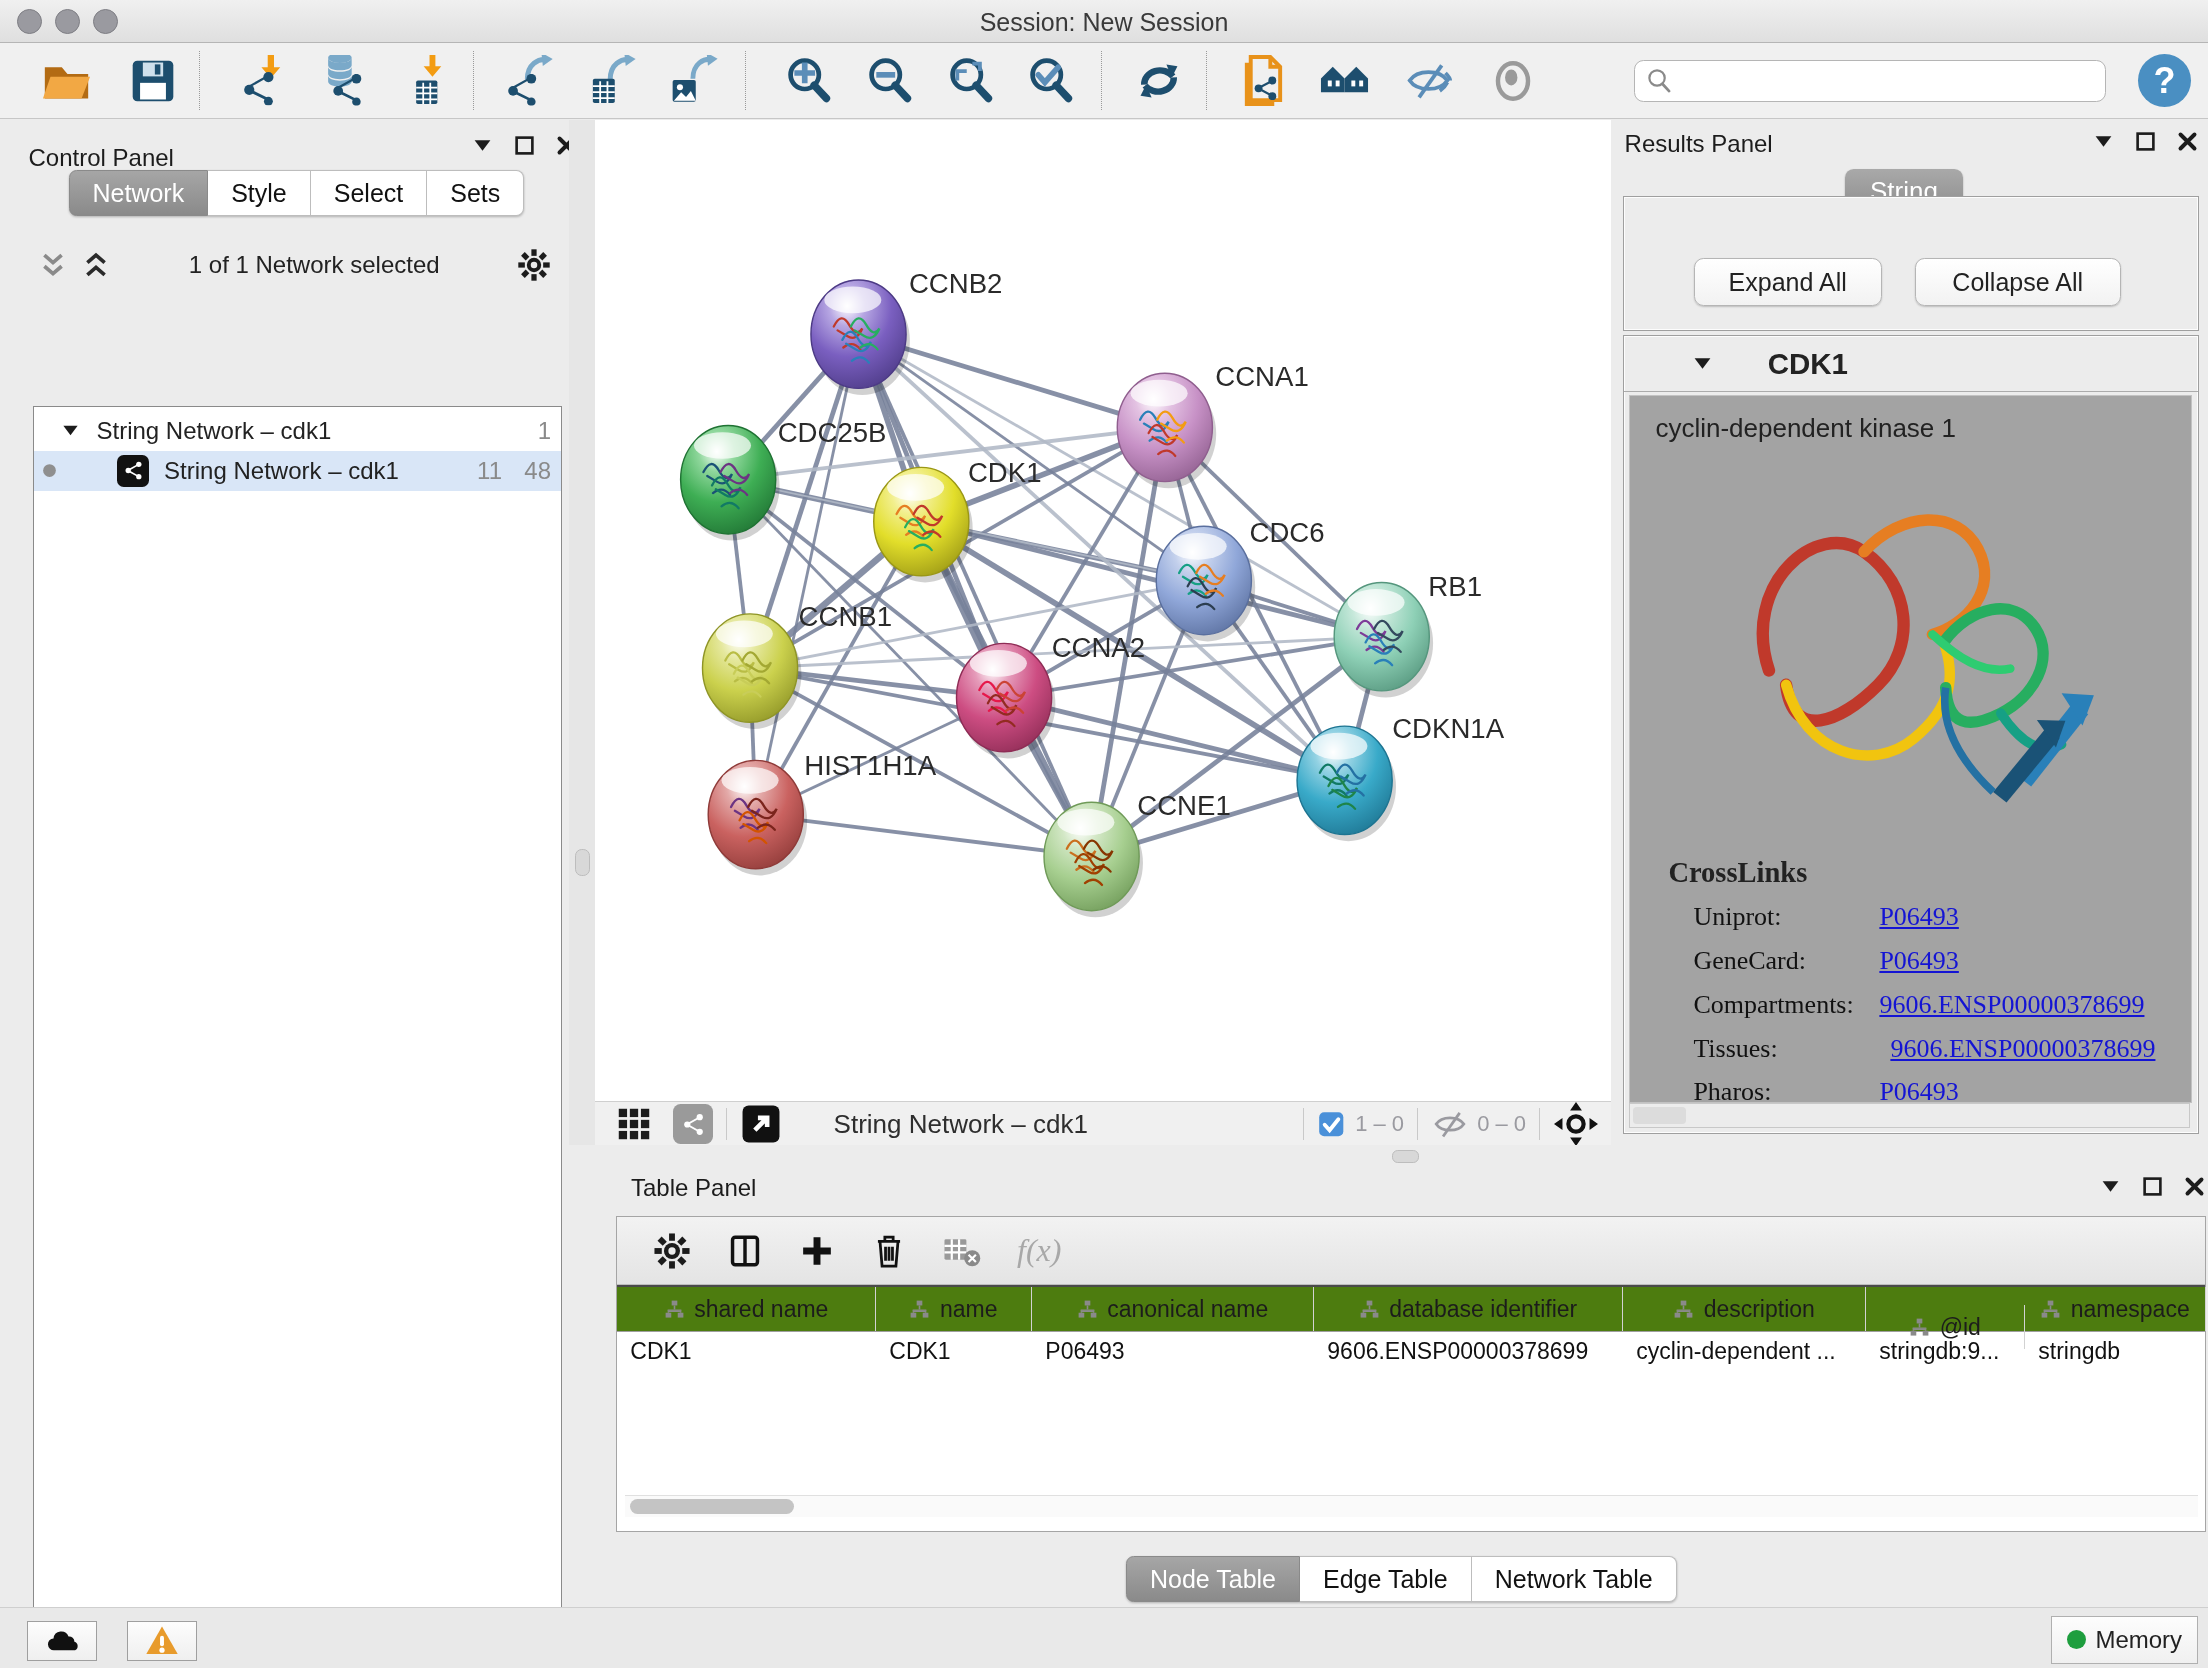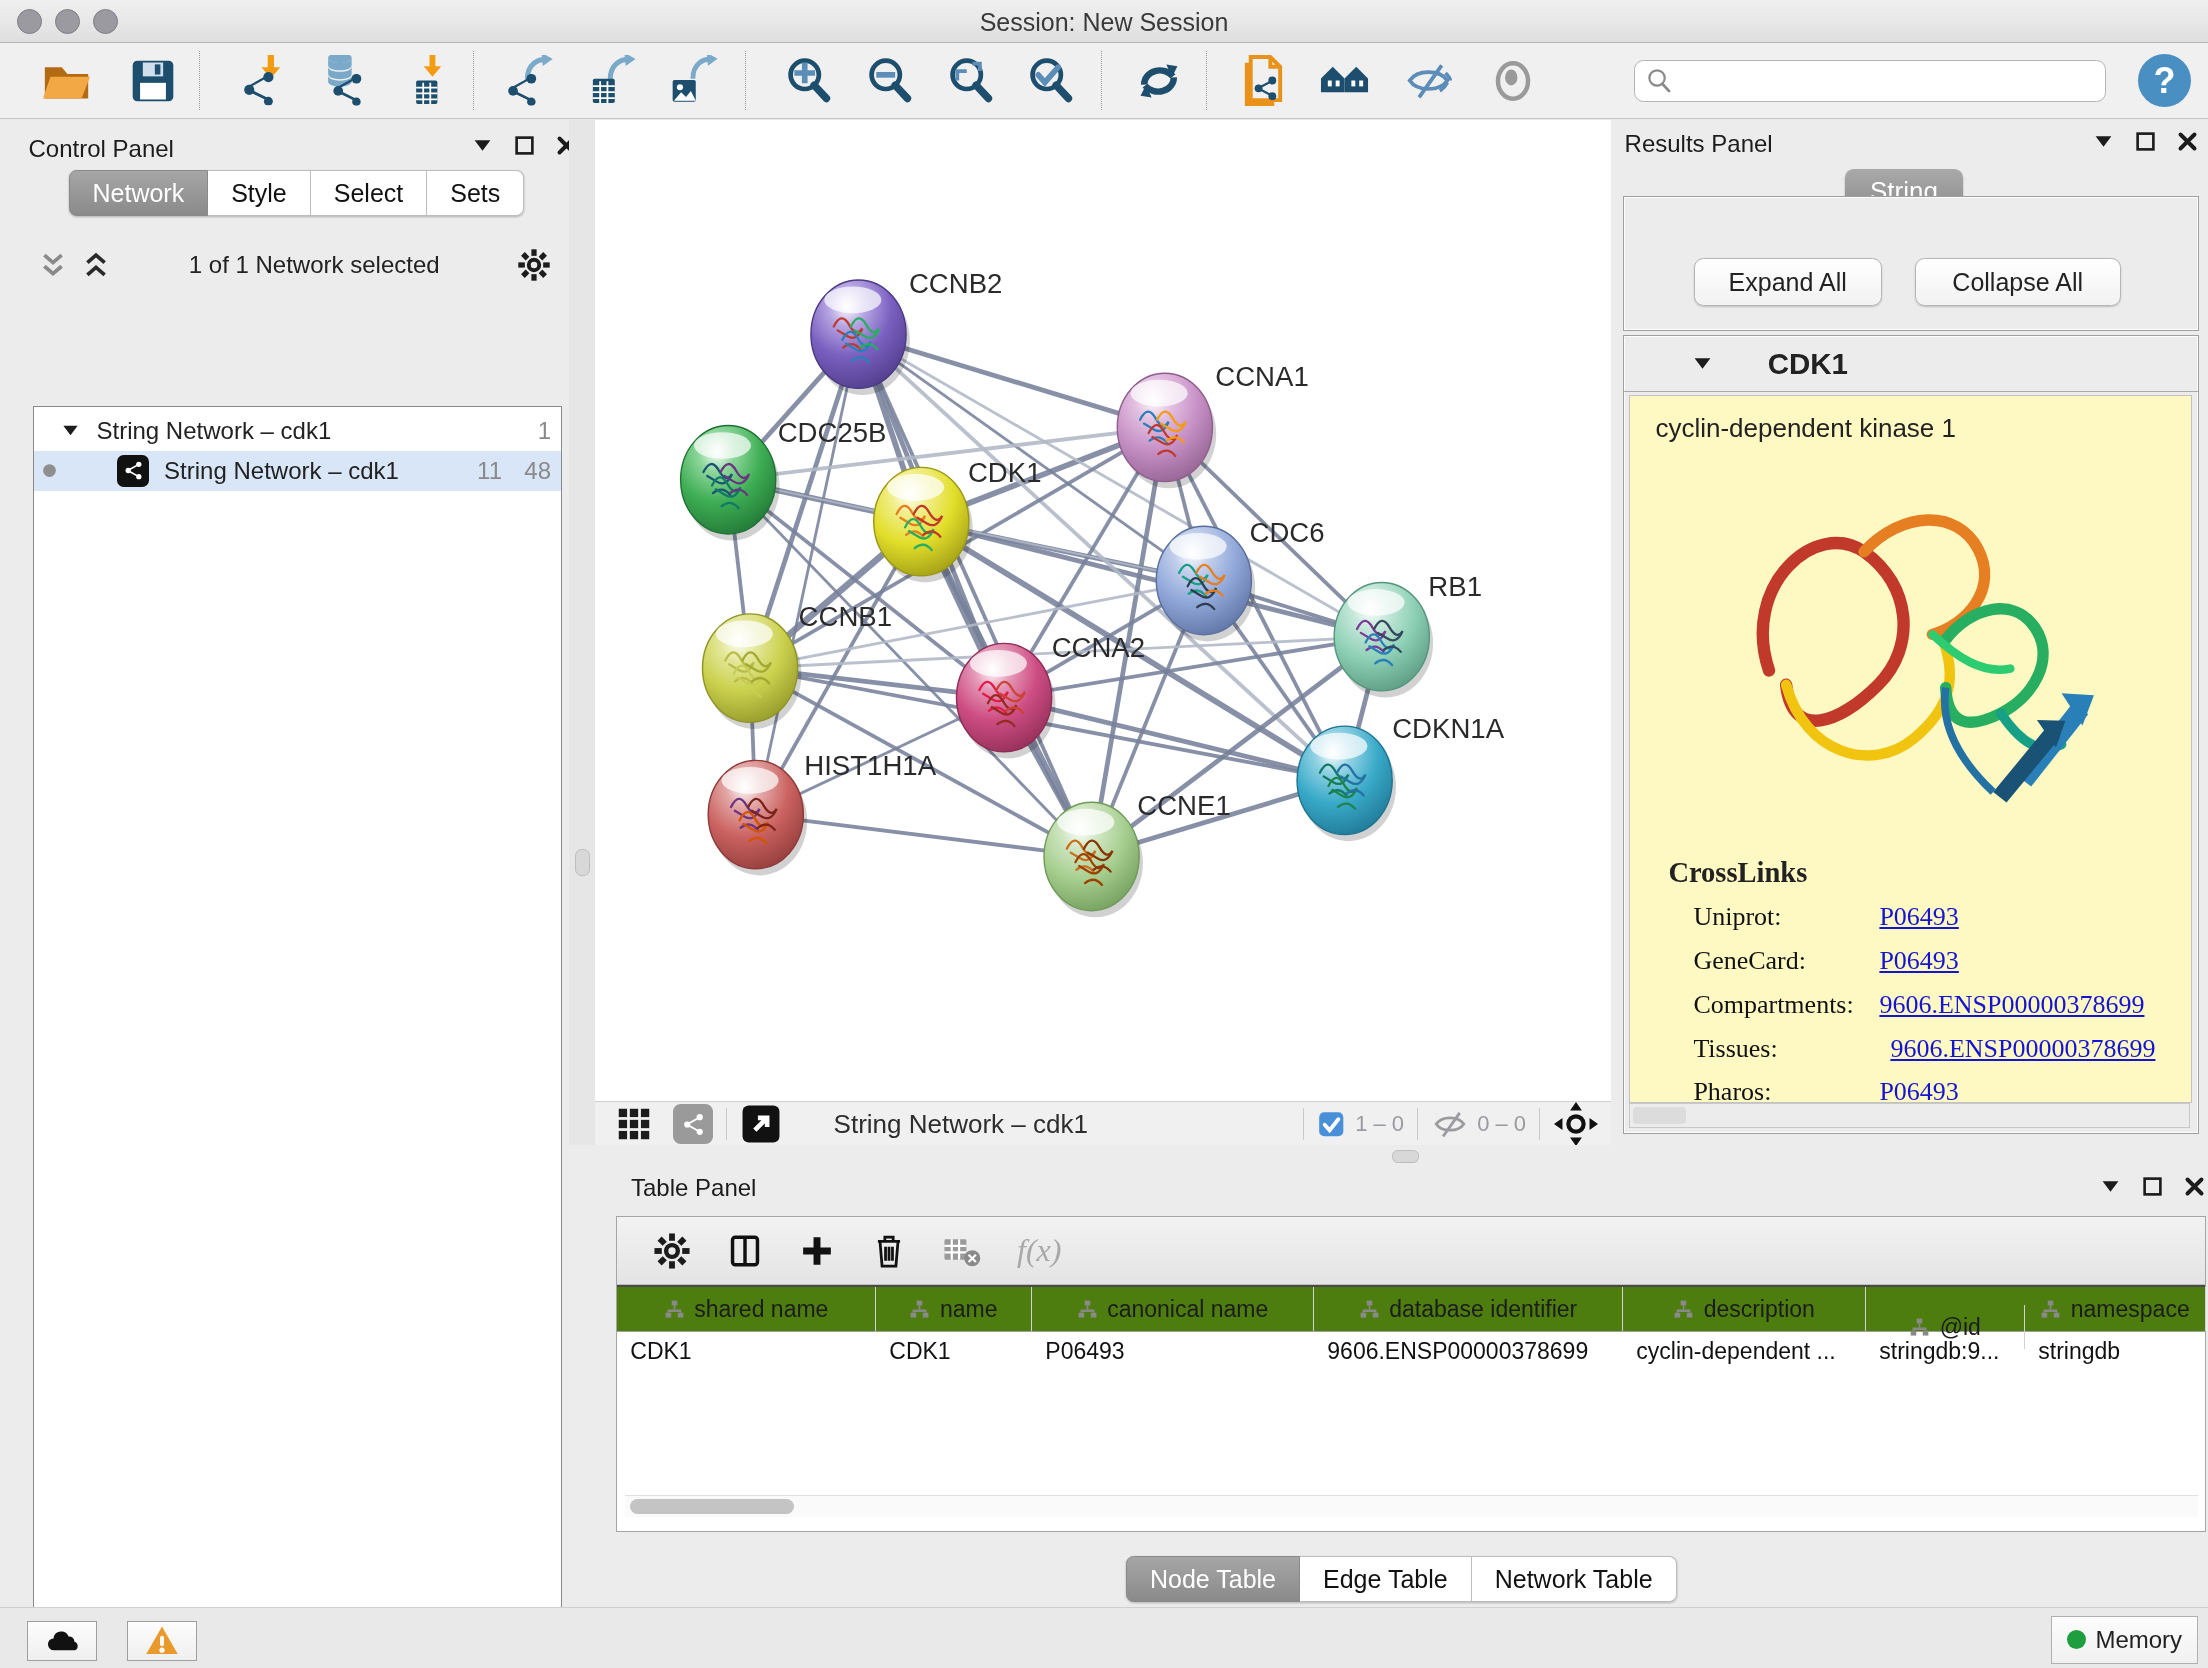--- a/index.html
+++ b/index.html
@@ -404,21 +404,21 @@
         <path d="M32 31l12 13" stroke="#8a8a8a" stroke-width="5" stroke-linecap="round"></path>
       </svg>
     <input style="border: none; outline: none; font-size: 23px; flex: 1 1 0%; background: transparent;" placeholder="">
   </div>
   <div class="abs" style="left:2138px;top:11.4px;width:53px;height:53px;border-radius:50%;background:#4a8fc2;display:flex;align-items:center;justify-content:center;color:#fff;font-size:36px;font-weight:bold;">
       <span>?</span>
     </div>
 </div>
 
 <div class="abs cpanel">
-  <div class="abs ptitle" style="left:19px;top:11px">Control Panel</div>
+  <div class="abs ptitle" style="left:19px;top:20px">Control Panel</div>
   <div class="abs panelctl" style="left:462px;top:11.4px">
     <svg width="21" height="21" viewBox="0 0 22 22">
         <use href="#i-caret"></use>
       </svg>
     <svg width="21" height="21" viewBox="0 0 22 22">
         <use href="#i-sq"></use>
       </svg>
     <svg width="21" height="21" viewBox="0 0 22 22">
         <use href="#i-xx"></use>
       </svg>
@@ -745,21 +745,21 @@
     <div class="abs rbtn" style="left:70px;top:61px;width:186px">Expand All</div>
     <div class="abs rbtn" style="left:291px;top:61px;width:204px">Collapse All</div>
   </div>
   <div class="abs rbox" style="left:5.7px;top:215px;width:574px;height:797px;background:#ececec">
     <div style="height:55px;display:flex;align-items:center;border-bottom:1px solid #ababab">
       <svg width="21" height="21" style="margin-left:68px" viewBox="0 0 22 22">
           <use href="#i-caret"></use>
         </svg>
       <span style="margin-left:55px;font-size:29.5px;font-weight:bold">CDK1</span>
     </div>
-    <div class="abs" style="left:5.7px;top:59px;width:561px;height:706px;background:#fef9c3;border:1px solid #c2c2c2;overflow:hidden">
+    <div class="abs" style="left:5.7px;top:59px;width:561px;height:706px;background:#a3a3a3;border:1px solid #c2c2c2;overflow:hidden">
       <div style="margin:17px 0 0 25px;font-size:26px">cyclin-dependent kinase 1</div>
       <svg width="399" height="380" style="margin:27px 0 0 82px" viewBox="0 0 420 400">
         <g fill="none" stroke-linecap="round">
           <path d="M60 210 C30 120 110 50 160 85 S215 185 175 225 S85 285 78 225" stroke="#c0392b" stroke-width="13"></path>
           <path d="M160 85 C200 42 258 40 280 82 S268 162 232 172" stroke="#e67e22" stroke-width="12"></path>
           <path d="M78 225 C98 298 168 318 212 282 S255 212 244 180" stroke="#f1c40f" stroke-width="11"></path>
           <path d="M244 180 C272 142 318 132 340 165 S338 238 304 255 S248 268 246 228" stroke="#27ae60" stroke-width="12"></path>
           <path d="M304 255 C322 282 344 300 368 288" stroke="#16a085" stroke-width="10"></path>
           <path d="M232 172 C258 196 284 214 314 208" stroke="#2ecc71" stroke-width="9"></path>
         </g>

